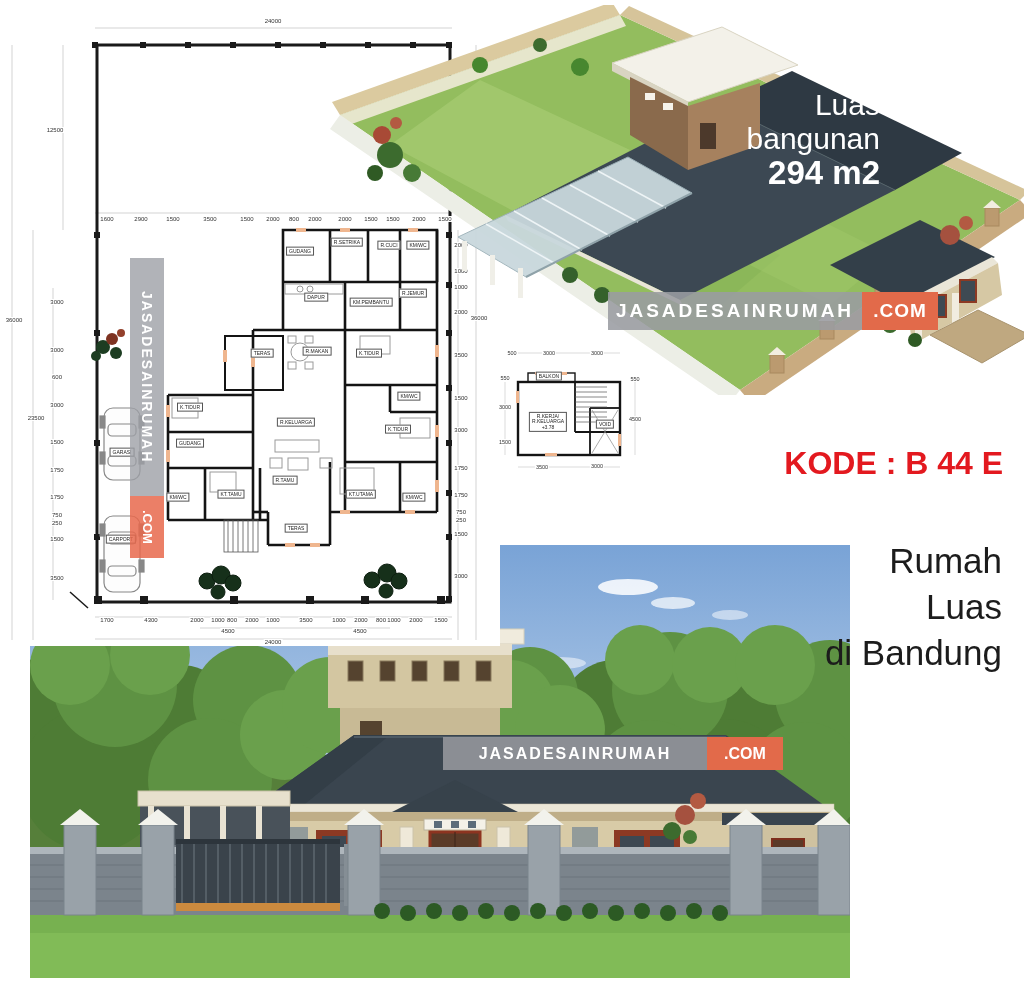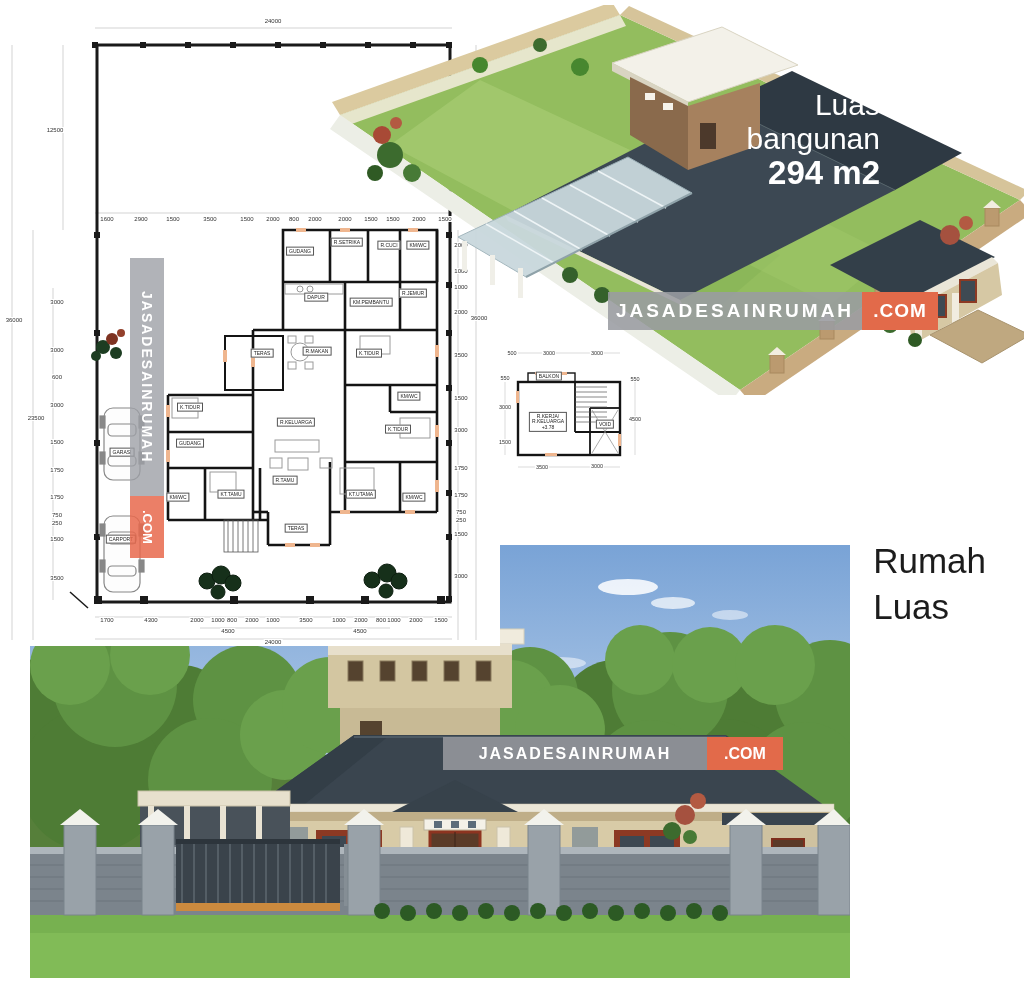--- a/index.html
+++ b/index.html
@@ -42,21 +42,21 @@
        display:flex;align-items:center;justify-content:center;}
   #vwm .vtld{height:62px;background:rgba(232,105,76,0.85);writing-mode:vertical-rl;
        color:#fff;font-weight:bold;font-size:13px;display:flex;align-items:center;justify-content:center;}
 
   
   #luas{position:absolute;right:144px;top:88px;text-align:right;color:#fff;
         font-size:30px;line-height:34px;z-index:6;}
   #luas .big{font-weight:bold;font-size:33px;}
   #kode{position:absolute;right:21px;top:445px;font-size:32px;font-weight:bold;
         color:#e3191f;white-space:nowrap;z-index:6;}
-  #title{position:absolute;right:38px;top:538px;text-align:left;color:#1c1c1c;
+  #title{position:absolute;right:22px;top:538px;text-align:right;color:#1c1c1c;
          font-size:35px;line-height:46px;z-index:6;}
 </style>
 </head>
 <body>
 
 <div id="page">
 
   <div id="elevation">
     <svg viewBox="0 0 820 433" width="820" height="433">
       <defs>
@@ -650,23 +650,25 @@
       </div>
     <div class="lbl-layer">
         <span class="room-lbl" style="left: 54px; top: 40px;">BALKON</span>
         <span class="room-lbl" style="left: 53px; top: 86px;">R.KERJA/
 R.KELUARGA
 +3.78</span>
         <span class="room-lbl" style="left: 110px; top: 88px;">VOID</span>
       </div>
   </div>
 
+  <div id="kode">KODE : B 44 E</div>
   <div id="title">
     <div>Rumah</div>
     <div>Luas</div>
+    <div>di Bandung</div>
   </div>
 
   <div class="banner" id="banner-elev">
     <span class="brand">JASADESAINRUMAH</span>
     <span class="tld">.COM</span>
   </div>
 
 </div>
 
 </body></html>

